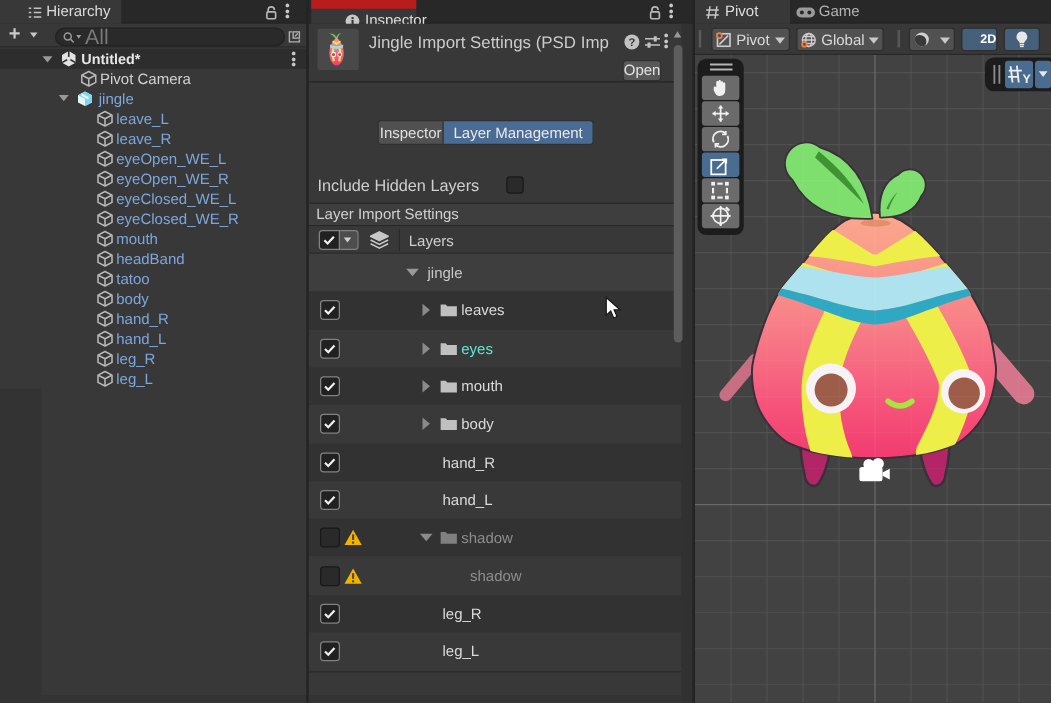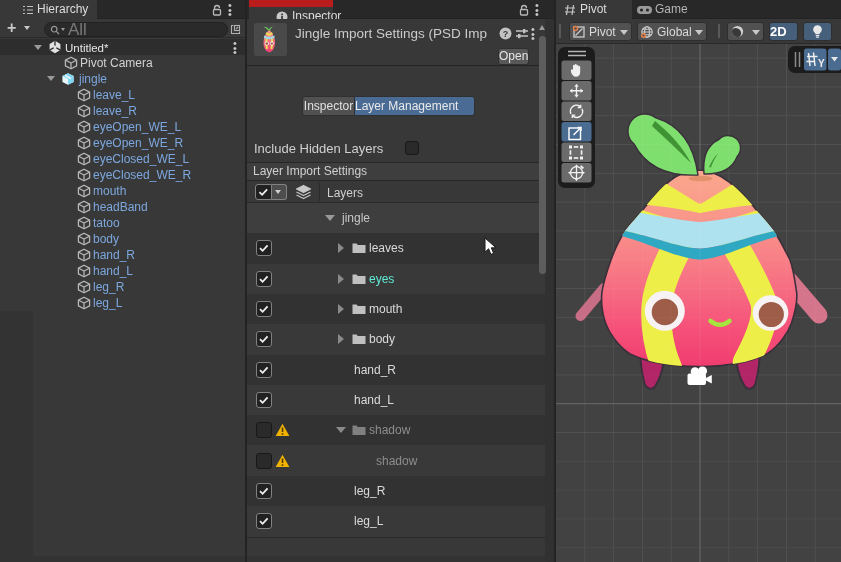--- a/index.html
+++ b/index.html
@@ -50,21 +50,21 @@
 
   <div class="abs" style="left:0;top:39px;width:247px;height:16px;background:#2d2d2d"></div>
   <div class="abs" style="left:34px;top:45px;width:0;height:0;border-left:4.5px solid transparent;border-right:4.5px solid transparent;border-top:5.5px solid #999"></div>
   <svg class="abs" style="left:48px;top:40px" width="14" height="14" viewBox="0 0 14 14">
         <path d="M7 0.8 L12.4 3.9 L12.4 10.1 L7 13.2 L1.6 10.1 L1.6 3.9 Z" fill="#e2e2e2"></path>
         <g stroke="#2d2d2d" stroke-width="1.3" fill="none">
           <path d="M7 7 L7 0.8 M7 7 L12.4 10.1 M7 7 L1.6 10.1"></path>
         </g>
         <circle cx="7" cy="7" r="1.6" fill="#e2e2e2"></circle>
       </svg>
-  <span class="abs txt" style="left:65px;top:40px;font-weight:400;font-size:11.5px;color:#e6e6e6">Untitled*</span>
+  <span class="abs txt" style="left:65px;top:40px;font-weight:700;font-size:11.5px;color:#e6e6e6">Untitled*</span>
   <div class="abs" style="left:233px;top:41px;color:#c8c8c8;font-size:11px;line-height:4.5px">•<br>•<br>•</div>
 
   <div id="tree" class="abs" style="left:0;top:55px;width:247px">
         <svg class="abs" style="left:64px;top:1px" width="14" height="14" viewBox="0 0 14 14">
           <path d="M7 1.2L12.6 4.1v5.8L7 12.8 1.4 9.9V4.1z" fill="none" stroke="#b8b8b8" stroke-width="1.25" stroke-linejoin="round"></path>
           <path d="M1.6 4.2L7 7l5.4-2.8M7 7v5.6" fill="none" stroke="#b8b8b8" stroke-width="1.25" stroke-linejoin="round"></path>
         </svg>
         <span class="abs txt" style="left:80px;top:0px">Pivot Camera</span>
         <div class="abs" style="left:47px;top:21px;width:0;height:0;border-left:4.5px solid transparent;border-right:4.5px solid transparent;border-top:5.5px solid #999"></div>
         <svg class="abs" style="left:61px;top:17px" width="14" height="14" viewBox="0 0 14 14">
@@ -196,21 +196,21 @@
         <g stroke="#c2c2c2" stroke-width="1.3">
           <path d="M1 4h12M1 9h12"></path>
         </g>
         <rect x="8" y="2" width="2.4" height="4.2" fill="#c2c2c2"></rect>
         <rect x="3" y="7" width="2.4" height="4.2" fill="#c2c2c2"></rect>
       </svg>
   <div class="abs" style="left:284px;top:27px;color:#c8c8c8;font-size:11px;line-height:4.5px">•<br>•<br>•</div>
   <div class="abs" style="left:251px;top:48px;width:31px;height:17px;background:#585858;border:1px solid #303030;border-radius:3px;color:#e4e4e4;font-size:12px;text-align:center;line-height:15px">Open</div>
 
   <div class="abs" style="left:55px;top:96px;width:53px;height:20px;background:#515151;border:1px solid #303030;border-radius:3px 0 0 3px;color:#e0e0e0;font-size:12px;text-align:center;line-height:18px">Inspector</div>
-  <div class="abs" style="left:108px;top:96px;width:120px;height:20px;background:#4a6c94;border:1px solid #303030;border-left:none;border-radius:0 3px 3px 0;color:#eaeaea;font-size:12px;text-align:left;line-height:18px">Layer Management</div>
+  <div class="abs" style="left:108px;top:96px;width:120px;height:20px;background:#4a6c94;border:1px solid #303030;border-left:none;border-radius:0 3px 3px 0;color:#eaeaea;font-size:12px;text-align:center;line-height:18px">Layer Management</div>
 
   <span class="abs txt" style="left:7px;top:140.5px;color:#d0d0d0;font-size:13px">Include Hidden Layers</span>
   <div class="abs" style="left:158px;top:141px;width:14px;height:14px;background:#2a2a2a;border:1px solid #191919;border-radius:3px"></div>
 
   <div class="abs" style="left:0;top:162px;width:298px;height:19px;background:#3e3e3e;border-top:1px solid #272727;border-bottom:1px solid #272727"></div>
   <span class="abs txt" style="left:6px;top:163px;color:#d0d0d0">Layer Import Settings</span>
 
   <div class="abs" style="left:0;top:181px;width:298px;height:22px;background:#383838;border-bottom:1px solid #2a2a2a"></div>
   <div class="abs" style="left:8px;top:184px;width:17px;height:16px;background:#212121;border:1px solid #828282;border-radius:3px 0 0 3px">
         <svg width="15" height="14" viewBox="0 0 15 14">
@@ -390,21 +390,21 @@
   <svg class="abs" style="left:174px;top:24px" width="15" height="15" viewBox="0 0 15 15">
         <defs>
           <clipPath id="sphc">
             <circle cx="7.5" cy="7.5" r="5.6"></circle>
           </clipPath>
         </defs>
         <circle cx="7.5" cy="7.5" r="5.6" fill="#d0d0d0"></circle>
         <circle cx="5.7" cy="9.3" r="5.4" fill="#393939" clip-path="url(#sphc)"></circle>
       </svg>
   <div class="abs" style="left:196px;top:30px;width:0;height:0;border-left:4px solid transparent;border-right:4px solid transparent;border-top:5px solid #c8c8c8"></div>
-  <div class="abs" style="left:213px;top:22px;width:29px;height:19px;background:#46607c;border:1px solid #2e2e2e;border-radius:3px;color:#fff;font-size:13px;font-weight:700;text-align:left;line-height:17px">2D</div>
+  <div class="abs" style="left:213px;top:22px;width:29px;height:19px;background:#46607c;border:1px solid #2e2e2e;border-radius:3px;color:#fff;font-size:10px;font-weight:700;text-align:right;line-height:17px">2D</div>
   <div class="abs" style="left:247px;top:22px;width:29px;height:19px;background:#46607c;border:1px solid #2e2e2e;border-radius:3px"></div>
   <svg class="abs" style="left:255px;top:24px" width="13" height="15" viewBox="0 0 13 15">
         <path d="M6.5 1.2a4.3 4.3 0 0 1 2.6 7.7c-.5.4-.8.9-.8 1.4H4.7c0-.5-.3-1-.8-1.4A4.3 4.3 0 0 1 6.5 1.2z" fill="#e8e8e8"></path>
         <rect x="4.7" y="11" width="3.6" height="1.2" fill="#e8e8e8"></rect>
         <rect x="5" y="12.6" width="3" height="1.1" fill="#e8e8e8"></rect>
       </svg>
 
   <div id="viewport" class="abs" style="left:0;top:44px;width:285px;height:518px;background:#424242;overflow:hidden">
   <svg width="285" height="518" viewBox="0 0 285 518">
     <defs>

